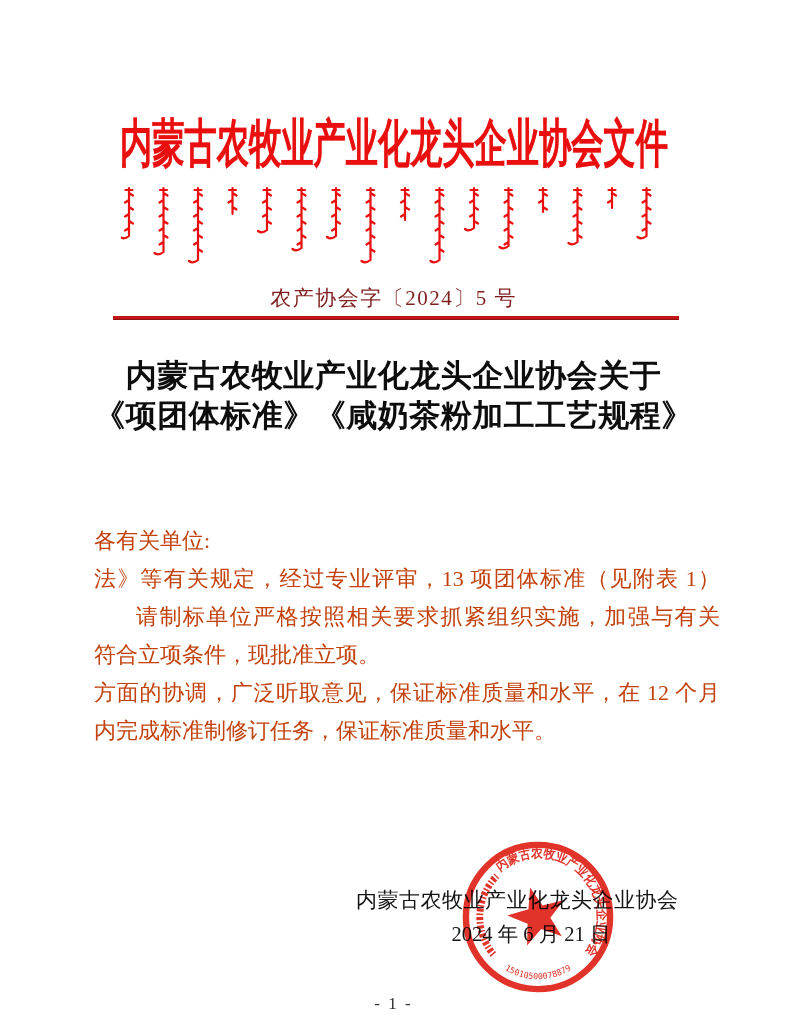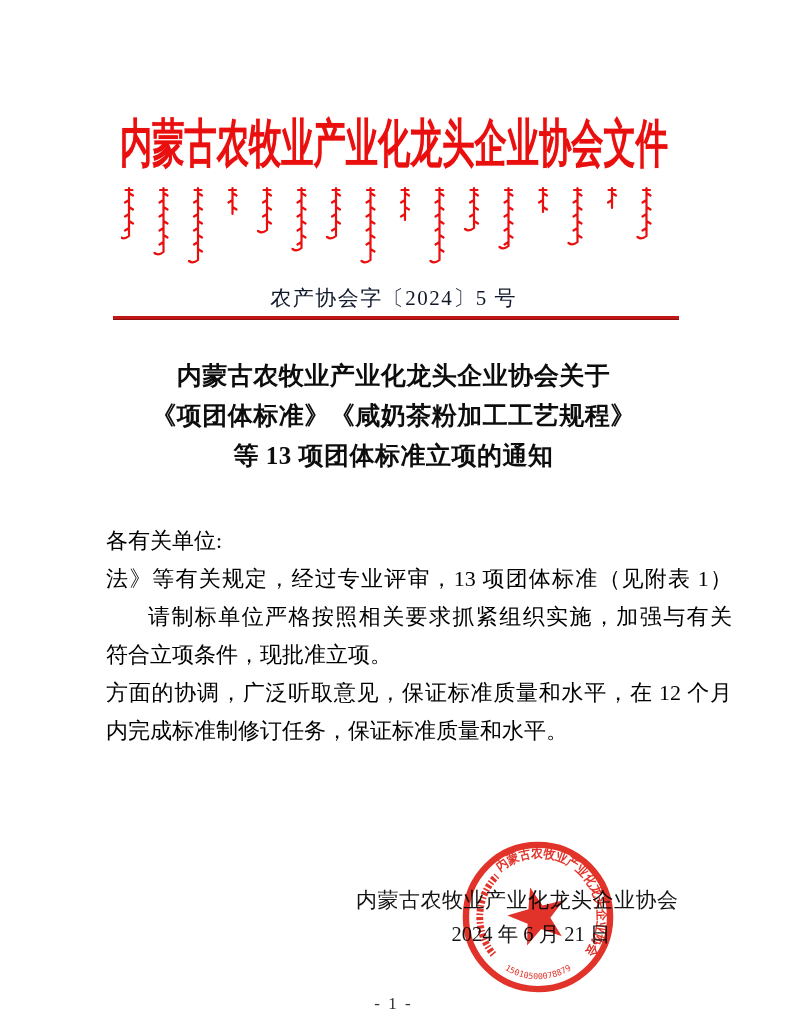--- a/index.html
+++ b/index.html
@@ -12,33 +12,33 @@
             display: flex; justify-content: center; align-items: center; }
   .banner .txt { display: inline-block; white-space: nowrap; font-size: 52px; font-weight: bold;
                  color: #e90f0f; transform: scaleX(0.62); transform-origin: center center;
                  letter-spacing: 0px; text-shadow: 0 0 1px rgba(233,15,15,.6); }
 
   
   .mongol { position: absolute; top: 186px; left: 121px; width: 544px; height: 78px; }
 
   
   .docnum { position: absolute; top: 281px; left: 0; width: 787px; text-align: center;
-            font-size: 21px; line-height: 34px; color: #0f172a; letter-spacing: 1.5px; }
+            font-size: 21px; line-height: 34px; color: #7f1d1d; letter-spacing: 1.5px; }
 
   
   .rule { position: absolute; top: 316px; left: 113px; width: 566px; height: 4px;
           background: #c01616; border-bottom: 1px solid #8d1010; }
 
   
   .title { position: absolute; top: 356px; left: 40px; width: 707px; text-align: center;
-           font-weight: bold; font-size: 25px; line-height: 40px; color: #0d0d0d; letter-spacing: 0.5px; }
+           font-weight: bold; font-size: 31px; line-height: 40px; color: #0d0d0d; letter-spacing: 0.5px; }
 
   
-  .bodytxt { position: absolute; top: 522px; left: 106px; width: 626px;
-             font-size: 22px; line-height: 38px; color: #000000; }
+  .bodytxt { position: absolute; top: 522px; left: 94px; width: 626px;
+             font-size: 22px; line-height: 38px; color: #c2410c; }
   .bodytxt .line { height: 38px; white-space: nowrap; }
   .bodytxt .fill { text-align: justify; text-align-last: justify; text-justify: inter-character; white-space: normal; }
   .bodytxt .indent { text-indent: 42px; }
 
   
   .sig-org  { position: absolute; top: 886px; left: 356px; font-size: 21px; letter-spacing: 0.5px; color: #141414; }
   .sig-date { position: absolute; top: 920px; left: 438px; width: 186px; text-align: center;
               font-size: 20.5px; color: #141414; }
 
   
@@ -62,21 +62,20 @@
       <path d="M4.5 4 h7 M8 2 V50 M8 7 l4 2.5 M8 14 l-4 2.5 M8 21 l4 2.5 M8 28 l-4 2.5 M8 35 l4 2.5 M8 42 l-4 2.5 M8 50 q-5 4 -9 1 M39 4 h7 M42.5 2 V66 M42.5 7 l4 2.5 M42.5 14 l-4 2.5 M42.5 21 l4 2.5 M42.5 28 l-4 2.5 M42.5 35 l4 2.5 M42.5 42 l-4 2.5 M42.5 49 l4 2.5 M42.5 56 l-4 2.5 M42.5 66 q-5 4 -9 1 M73.5 4 h7 M77 2 V74 M77 7 l4 2.5 M77 14 l-4 2.5 M77 21 l4 2.5 M77 28 l-4 2.5 M77 35 l4 2.5 M77 42 l-4 2.5 M77 49 l4 2.5 M77 56 l-4 2.5 M77 63 l4 2.5 M77 74 q-5 4 -9 1 M108 4 h7 M111.5 2 V28 M111.5 7 l4 2.5 M111.5 14 l-4 2.5 M111.5 21 l4 2.5 M142.5 4 h7 M146 2 V44 M146 7 l4 2.5 M146 14 l-4 2.5 M146 21 l4 2.5 M146 28 l-4 2.5 M146 35 l4 2.5 M146 44 q-5 4 -9 1 M177 4 h7 M180.5 2 V62 M180.5 7 l4 2.5 M180.5 14 l-4 2.5 M180.5 21 l4 2.5 M180.5 28 l-4 2.5 M180.5 35 l4 2.5 M180.5 42 l-4 2.5 M180.5 49 l4 2.5 M180.5 56 l-4 2.5 M180.5 62 q-5 4 -9 1 M211.5 4 h7 M215 2 V50 M215 7 l4 2.5 M215 14 l-4 2.5 M215 21 l4 2.5 M215 28 l-4 2.5 M215 35 l4 2.5 M215 42 l-4 2.5 M215 50 q-5 4 -9 1 M246 4 h7 M249.5 2 V74 M249.5 7 l4 2.5 M249.5 14 l-4 2.5 M249.5 21 l4 2.5 M249.5 28 l-4 2.5 M249.5 35 l4 2.5 M249.5 42 l-4 2.5 M249.5 49 l4 2.5 M249.5 56 l-4 2.5 M249.5 63 l4 2.5 M249.5 74 q-5 4 -9 1 M280.5 4 h7 M284 2 V34 M284 7 l4 2.5 M284 14 l-4 2.5 M284 21 l4 2.5 M284 28 l-4 2.5 M315 4 h7 M318.5 2 V74 M318.5 7 l4 2.5 M318.5 14 l-4 2.5 M318.5 21 l4 2.5 M318.5 28 l-4 2.5 M318.5 35 l4 2.5 M318.5 42 l-4 2.5 M318.5 49 l4 2.5 M318.5 56 l-4 2.5 M318.5 63 l4 2.5 M318.5 74 q-5 4 -9 1 M349.5 4 h7 M353 2 V42 M353 7 l4 2.5 M353 14 l-4 2.5 M353 21 l4 2.5 M353 28 l-4 2.5 M353 35 l4 2.5 M353 42 q-5 4 -9 1 M384 4 h7 M387.5 2 V60 M387.5 7 l4 2.5 M387.5 14 l-4 2.5 M387.5 21 l4 2.5 M387.5 28 l-4 2.5 M387.5 35 l4 2.5 M387.5 42 l-4 2.5 M387.5 49 l4 2.5 M387.5 56 l-4 2.5 M387.5 60 q-5 4 -9 1 M418.5 4 h7 M422 2 V26 M422 7 l4 2.5 M422 14 l-4 2.5 M422 21 l4 2.5 M453 4 h7 M456.5 2 V56 M456.5 7 l4 2.5 M456.5 14 l-4 2.5 M456.5 21 l4 2.5 M456.5 28 l-4 2.5 M456.5 35 l4 2.5 M456.5 42 l-4 2.5 M456.5 49 l4 2.5 M456.5 56 q-5 4 -9 1 M487.5 4 h7 M491 2 V22 M491 7 l4 2.5 M491 14 l-4 2.5 M522 4 h7 M525.5 2 V50 M525.5 7 l4 2.5 M525.5 14 l-4 2.5 M525.5 21 l4 2.5 M525.5 28 l-4 2.5 M525.5 35 l4 2.5 M525.5 42 l-4 2.5 M525.5 50 q-5 4 -9 1 " stroke="#e90f0f" stroke-width="2.2" fill="none" stroke-linecap="round"></path>
     </svg>
 
   <div class="docnum">农产协会字〔2024〕5 号</div>
 
   <div class="rule"></div>
 
   <div class="title">
     <div>内蒙古农牧业产业化龙头企业协会关于</div>
     <div>《项团体标准》《咸奶茶粉加工工艺规程》</div>
-    <div>等 13 项团体标准立项的通知</div>
   </div>
 
   <div class="bodytxt">
     <div class="line">各有关单位:</div>
     <div class="line fill">法》等有关规定，经过专业评审，13 项团体标准（见附表 1）</div>
     <div class="line fill indent">请制标单位严格按照相关要求抓紧组织实施，加强与有关</div>
     <div class="line">符合立项条件，现批准立项。</div>
     <div class="line fill">方面的协调，广泛听取意见，保证标准质量和水平，在 12 个月</div>
     <div class="line">内完成标准制修订任务，保证标准质量和水平。</div>
   </div>

